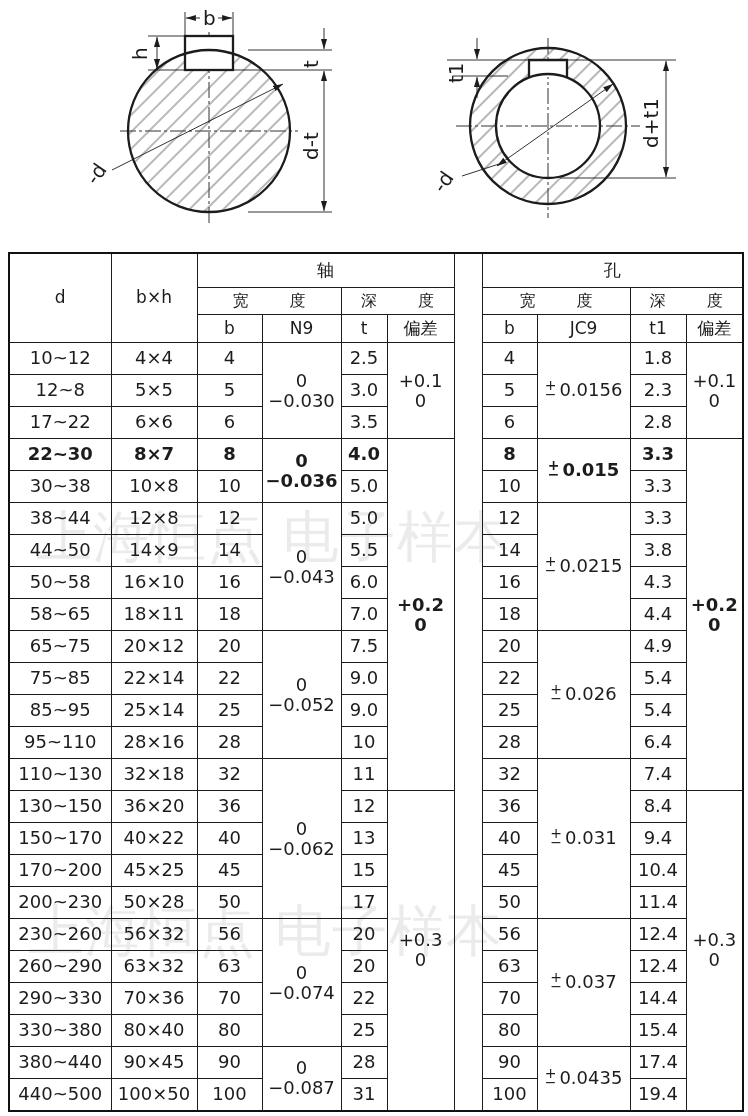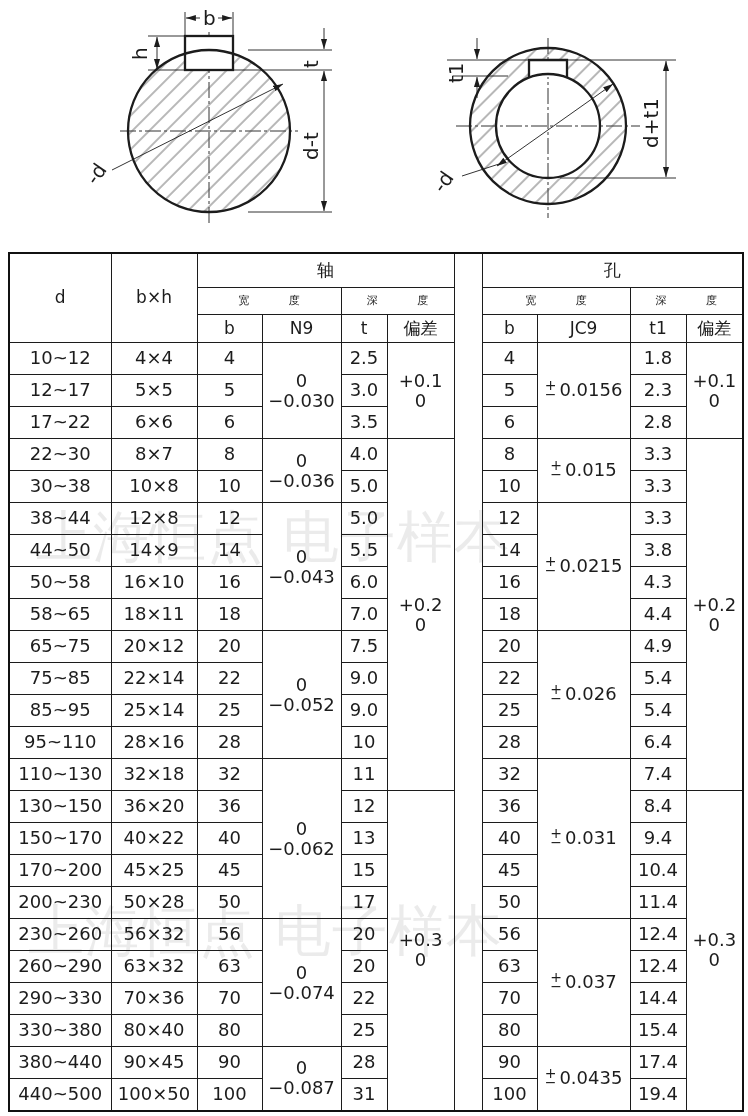--- a/index.html
+++ b/index.html
@@ -19,21 +19,21 @@
     position:absolute;left:8px;top:252px;z-index:1;
     border-collapse:collapse;table-layout:fixed;width:734px;
     background:transparent;
   }
   table.keytab td{
     border:1.5px solid #1c1c1c;text-align:center;vertical-align:middle;
     padding:0;font-size:18px;line-height:1.12;background:transparent;
   }
   table.keytab{border:2.5px solid #111;}
   tr.hrow1 td{height:33px;font-size:17px;}
-  tr.hrow2 td{height:26px;font-size:11px;word-spacing:36px;}
+  tr.hrow2 td{height:26px;font-size:16px;word-spacing:36px;}
   tr.hrow3 td{height:27px;font-size:17px;}
   td.dcol{font-size:18px;}
   .pm{display:inline-flex;flex-direction:column;font-size:14px;line-height:9px;
       vertical-align:middle;margin-right:3px;position:relative;top:-1px;}
   .two div{line-height:20px;}
   svg text{fill:#1c1c1c;font-family:"DejaVu Sans","Liberation Sans",sans-serif;}
 </style>
 </head>
 <body>
 
@@ -170,36 +170,36 @@
             <span>+</span>
             <span>−</span>
           </span><span class="pmv">0.0156</span></td>
         <td>1.8</td>
         <td rowspan="3" class="two">
           <div>+0.1</div>
           <div>0</div>
         </td>
       </tr>
       <tr style="height: 32px;">
-        <td>12~17</td>
+        <td>12~8</td>
         <td>5×5</td>
         <td>5</td>
         <td>3.0</td>
         <td>5</td>
         <td>2.3</td>
       </tr>
       <tr style="height: 32px;">
         <td>17~22</td>
         <td>6×6</td>
         <td>6</td>
         <td>3.5</td>
         <td>6</td>
         <td>2.8</td>
       </tr>
-      <tr style="height: 32px;">
+      <tr style="height: 32px; font-weight: bold;">
         <td>22~30</td>
         <td>8×7</td>
         <td>8</td>
         <td rowspan="2" class="two">
           <div>0</div>
           <div>−0.036</div>
         </td>
         <td>4.0</td>
         <td rowspan="11" class="two">
           <div>+0.2</div>

